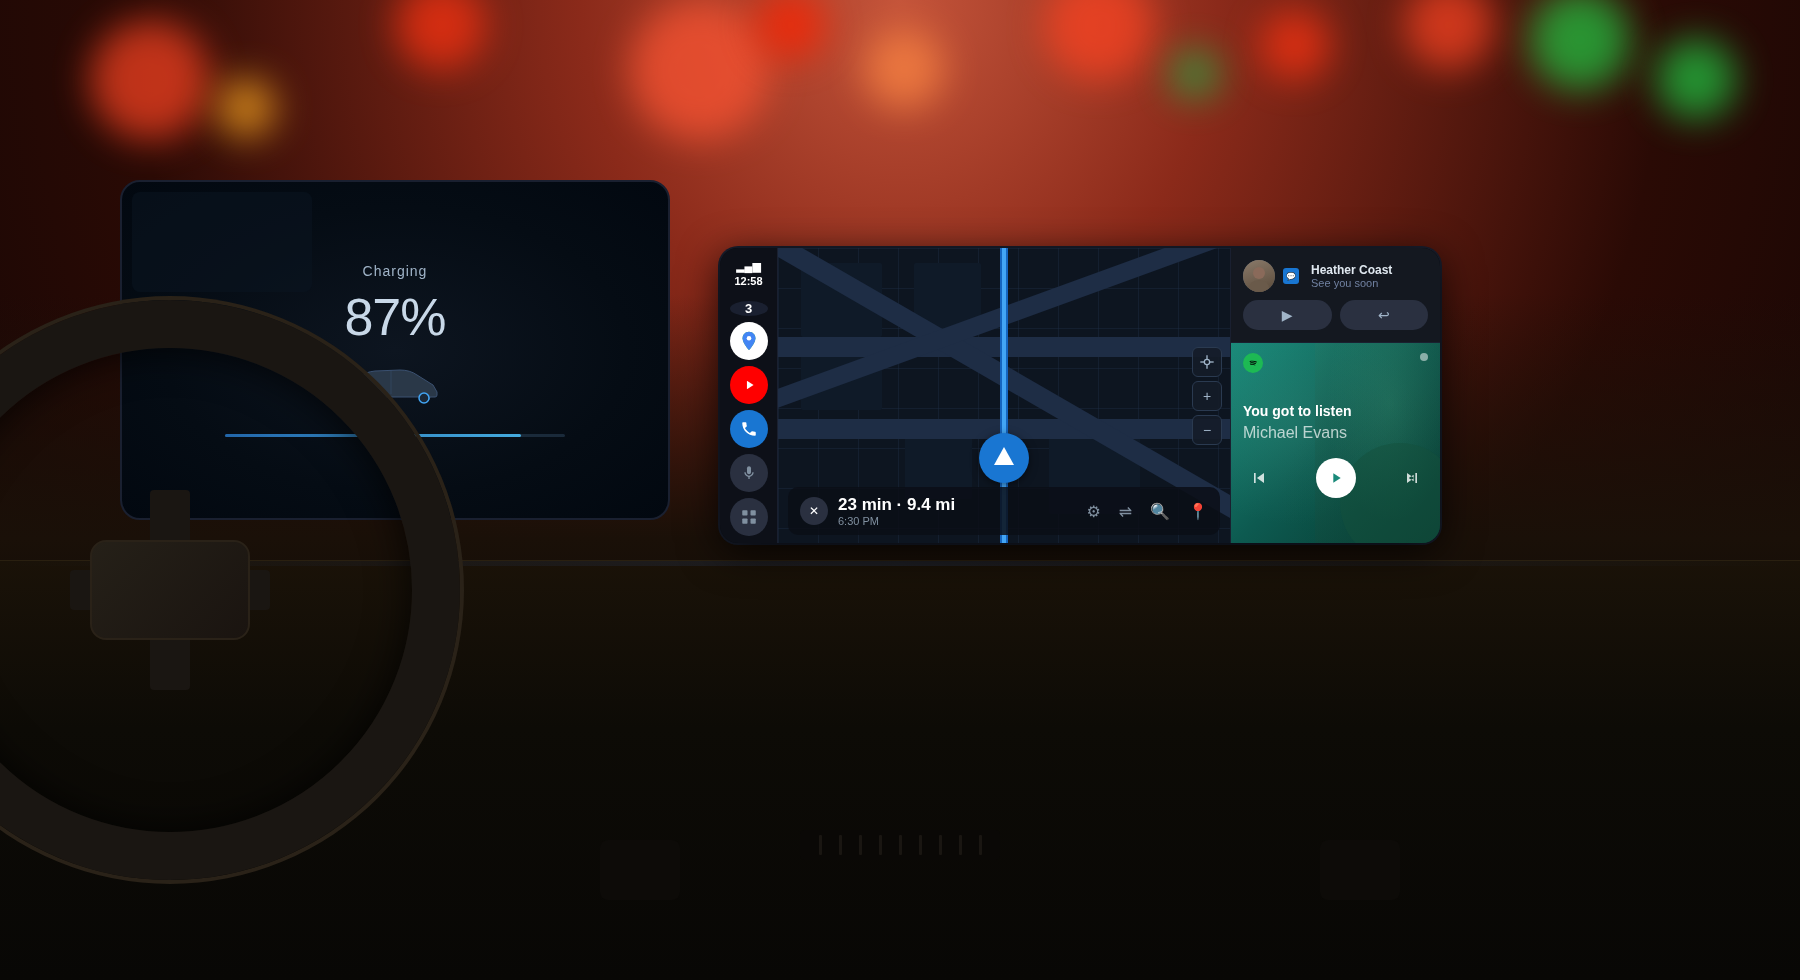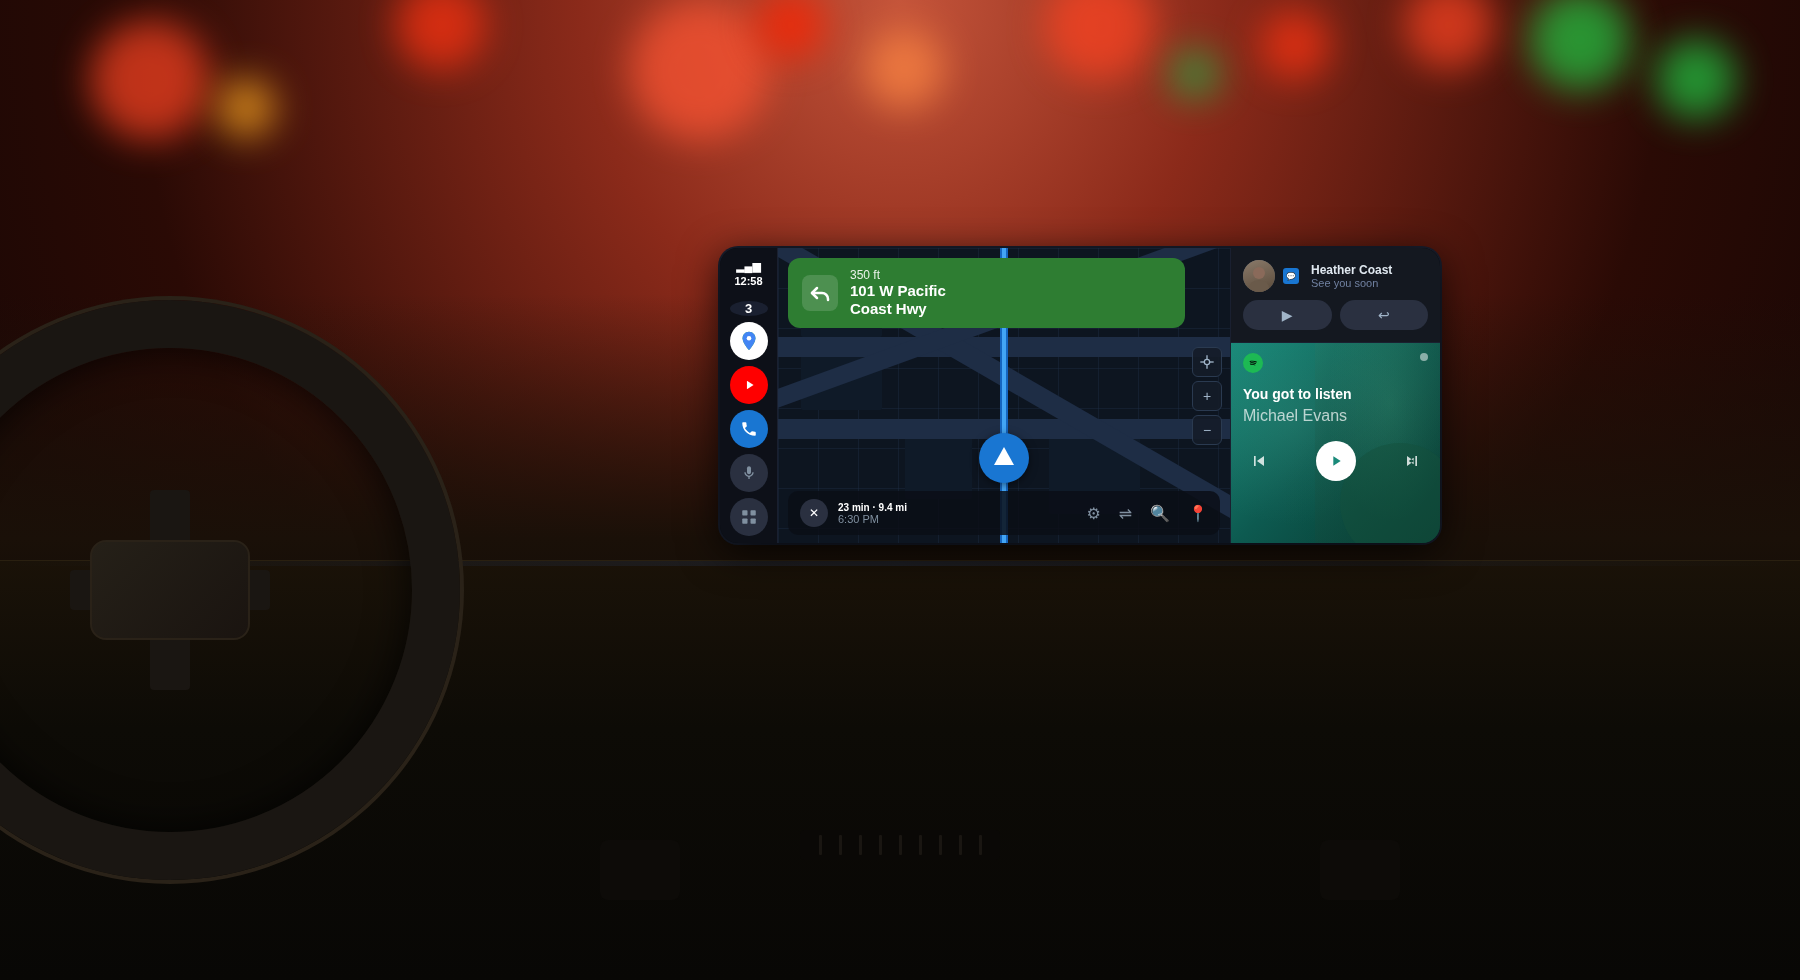--- a/index.html
+++ b/index.html
@@ -409,21 +409,21 @@
       align-items: center;
       justify-content: center;
       color: #fff;
       font-size: 12px;
       cursor: pointer;
       flex-shrink: 0;
     }
 
     .nav-eta-text {
       color: #fff;
-      font-size: 10px;
+      font-size: 17px;
       font-weight: 600;
     }
 
     .nav-eta-sub {
       color: #8090a0;
       font-size: 11px;
     }
 
     .toolbar-icon {
       color: #8090a0;
@@ -561,21 +561,21 @@
       border-radius: 50%;
       z-index: 2;
     }
 
     .music-title {
       position: relative;
       z-index: 2;
       color: #fff;
       font-size: 14px;
       font-weight: 700;
-      margin-top: 30px;
+      margin-top: 47px;
       line-height: 1.3;
     }
 
     .music-artist {
       position: relative;
       z-index: 2;
       color: rgba(255,255,255,0.7);
       font-size: 16px;
       margin-top: 4px;
     }
@@ -763,20 +763,37 @@
       <div class="vent-slot"></div>
       <div class="vent-slot"></div>
       <div class="vent-slot"></div>
       <div class="vent-slot"></div>
       <div class="vent-slot"></div>
       <div class="vent-slot"></div>
       <div class="vent-slot"></div>
     </div>
   </div>
 
+  <div class="instrument-cluster">
+    <div class="cluster-map-mini"></div>
+    <div class="cluster-charging">Charging</div>
+    <div class="cluster-percentage">87%</div>
+
+    <svg class="cluster-car-icon" viewBox="0 0 100 50" fill="none">
+      <path d="M10 35 L15 20 Q20 15 30 14 L55 13 Q65 13 72 18 L88 28 L92 35 L92 38 Q92 40 90 40 L85 40 Q84 45 80 45 Q76 45 75 40 L30 40 Q29 45 25 45 Q21 45 20 40 L12 40 Q10 40 10 38 Z" fill="#2a3848" stroke="#3a5070" stroke-width="1"></path>
+      <line x1="46" y1="13" x2="46" y2="37" stroke="#3a5070" stroke-width="0.5"></line>
+      <ellipse cx="24" cy="41" rx="5" ry="5" fill="#1a2838" stroke="#42a5f5" stroke-width="1.5"></ellipse>
+      <ellipse cx="79" cy="41" rx="5" ry="5" fill="#1a2838" stroke="#42a5f5" stroke-width="1.5"></ellipse>
+    </svg>
+    <div class="cluster-gauge">
+      <div class="gauge-track">
+        <div class="gauge-fill"></div>
+      </div>
+    </div>
+  </div>
 
   <div class="steering-wheel-container">
     <div class="steering-wheel-outer">
       <div class="steering-wheel-spoke spoke-h"></div>
       <div class="steering-wheel-spoke spoke-v"></div>
       <div class="steering-hub"></div>
     </div>
   </div>
 
   <div class="android-auto-display">
@@ -839,34 +856,20 @@
 
       <div class="map-road-h" style="top:30%;"></div>
       <div class="map-road-h" style="top:58%;"></div>
 
       <div class="map-road-diag1" style="top:40%;"></div>
       <div class="map-road-diag2" style="top:20%;"></div>
 
       <div class="route-line"></div>
       <div class="route-line-inner"></div>
 
-      <div class="nav-banner">
-        <div class="nav-direction-icon">
-
-          <svg width="24" height="24" viewBox="0 0 24 24" fill="none">
-            <path d="M9 17L4 12L9 7" stroke="#fff" stroke-width="2.5" stroke-linecap="round" stroke-linejoin="round"></path>
-            <path d="M4 12H14C17.31 12 20 14.69 20 18V19" stroke="#fff" stroke-width="2.5" stroke-linecap="round"></path>
-          </svg>
-        </div>
-        <div>
-          <div class="nav-distance">350 ft</div>
-          <div class="nav-street">101 W Pacific</div>
-          <div class="nav-street">Coast Hwy</div>
-        </div>
-      </div>
 
       <div class="nav-arrow">
         <div class="nav-arrow-inner"></div>
       </div>
 
       <div class="map-controls">
         <div class="map-control-btn">
           <svg width="16" height="16" viewBox="0 0 24 24">
             <circle cx="12" cy="12" r="4" fill="none" stroke="#a0b4c8" stroke-width="2"></circle>
             <line x1="12" y1="2" x2="12" y2="8" stroke="#a0b4c8" stroke-width="2"></line>

